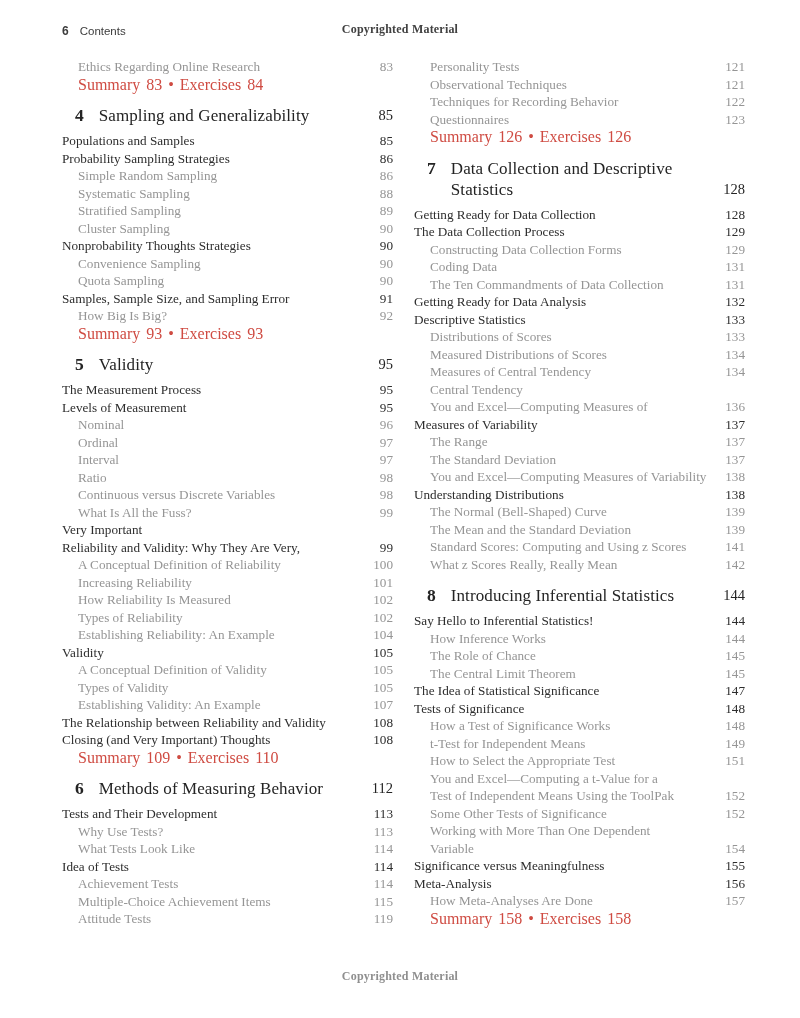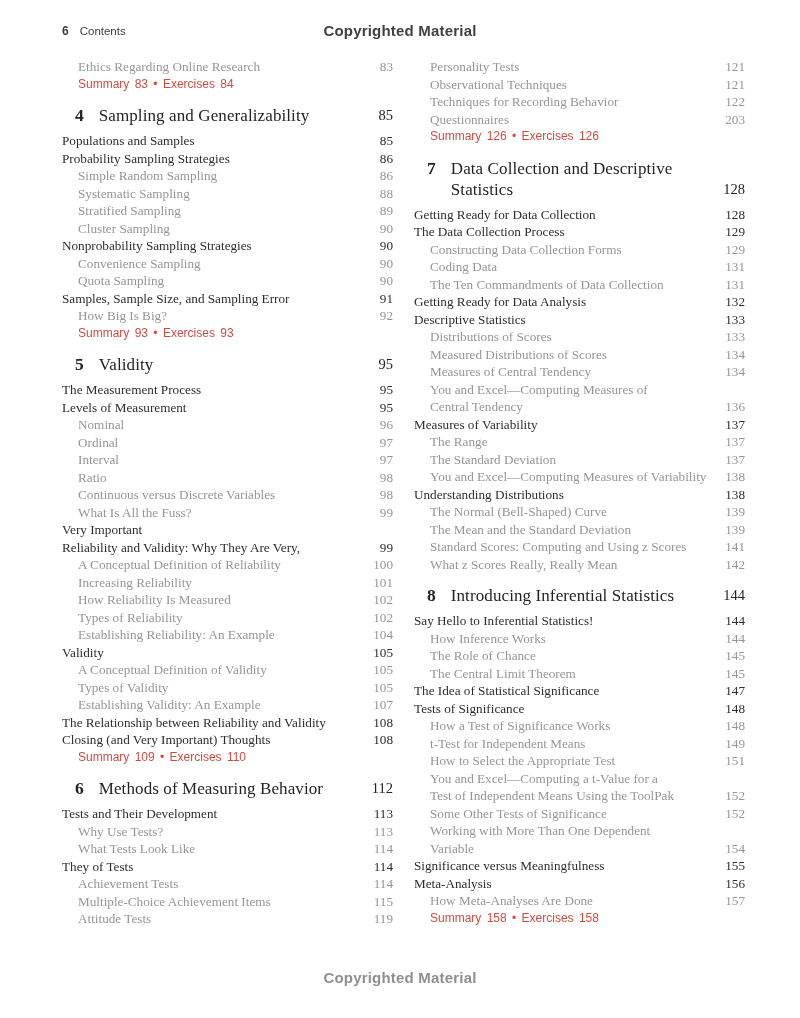--- a/index.html
+++ b/index.html
@@ -17,21 +17,21 @@
   }
   
   .header-left{
     position:absolute;top:24px;left:62px;
     font-family:"Liberation Sans",sans-serif;font-size:11.5px;color:#3c3c3c;
     display:flex;align-items:baseline;gap:11px;
   }
   .header-left .pg-num{font-weight:bold;font-size:12px;}
   .watermark{
     position:absolute;left:0;right:0;text-align:center;
-    font-family:Liberation Sans, sans-serif;font-weight:bold;font-size:15px;
+    font-family:Liberation Serif, serif;font-weight:bold;font-size:12px;
     letter-spacing:.2px;
   }
   .watermark.top{top:22px;color:var(--wm-top);}
   .watermark.bottom{top:969px;color:var(--wm-bottom);}
   
   .columns{
     position:absolute;top:58px;left:62px;right:55px;
     display:flex;gap:21px;
   }
   .col{flex:1 1 0;min-width:0;}
@@ -39,22 +39,22 @@
   .entry{
     display:flex;align-items:flex-end;
     font-size:13.2px;line-height:17.5px;
   }
   .entry .e-text{white-space:nowrap;}
   .entry .e-page{margin-left:auto;padding-left:8px;}
   .entry.lvl1{color:var(--dark);}
   .entry.lvl2{color:var(--gray);}
   .entry.lvl2 .e-text{padding-left:16px;}
   .summary{
-    font-family:Liberation Sans, sans-serif;
-    font-size:12px;line-height:17.5px;
+    font-family:Liberation Serif, serif;
+    font-size:16px;line-height:17.5px;
     color:var(--red);padding-left:16px;word-spacing:2px;white-space:nowrap;
   }
   
   .chapter{
     display:flex;align-items:flex-start;
     margin:12px 0 6px 0;color:#242424;
   }
   .ch-num{
     font-weight:bold;font-size:17.5px;line-height:21px;
     padding-left:13px;margin-right:15px;
@@ -123,21 +123,21 @@
         <span class="e-page">89</span>
       </div>
       <div class="entry lvl2">
         <span class="e-text">
           <div>Cluster Sampling</div>
         </span>
         <span class="e-page">90</span>
       </div>
       <div class="entry lvl1">
         <span class="e-text">
-          <div>Nonprobability Sampling Strategies</div>
+          <div>Nonprobability Thoughts Strategies</div>
         </span>
         <span class="e-page">90</span>
       </div>
       <div class="entry lvl2">
         <span class="e-text">
           <div>Convenience Sampling</div>
         </span>
         <span class="e-page">90</span>
       </div>
       <div class="entry lvl2">
@@ -308,21 +308,21 @@
         <span class="e-page">113</span>
       </div>
       <div class="entry lvl2">
         <span class="e-text">
           <div>What Tests Look Like</div>
         </span>
         <span class="e-page">114</span>
       </div>
       <div class="entry lvl1">
         <span class="e-text">
-          <div>They of Tests</div>
+          <div>Idea of Tests</div>
         </span>
         <span class="e-page">114</span>
       </div>
       <div class="entry lvl2">
         <span class="e-text">
           <div>Achievement Tests</div>
         </span>
         <span class="e-page">114</span>
       </div>
       <div class="entry lvl2">
@@ -354,21 +354,21 @@
       <div class="entry lvl2">
         <span class="e-text">
           <div>Techniques for Recording Behavior</div>
         </span>
         <span class="e-page">122</span>
       </div>
       <div class="entry lvl2">
         <span class="e-text">
           <div>Questionnaires</div>
         </span>
-        <span class="e-page">203</span>
+        <span class="e-page">123</span>
       </div>
       <div class="summary">Summary 126 • Exercises 126</div>
       <div class="chapter">
         <span class="ch-num">7</span>
         <span class="ch-title">
           <div>Data Collection and Descriptive</div>
           <div>Statistics</div>
         </span>
         <span class="ch-page">128</span>
       </div>
@@ -427,22 +427,22 @@
         <span class="e-page">134</span>
       </div>
       <div class="entry lvl2">
         <span class="e-text">
           <div>Measures of Central Tendency</div>
         </span>
         <span class="e-page">134</span>
       </div>
       <div class="entry lvl2">
         <span class="e-text">
+          <div>Central Tendency</div>
           <div>You and Excel—Computing Measures of</div>
-          <div>Central Tendency</div>
         </span>
         <span class="e-page">136</span>
       </div>
       <div class="entry lvl1">
         <span class="e-text">
           <div>Measures of Variability</div>
         </span>
         <span class="e-page">137</span>
       </div>
       <div class="entry lvl2">

